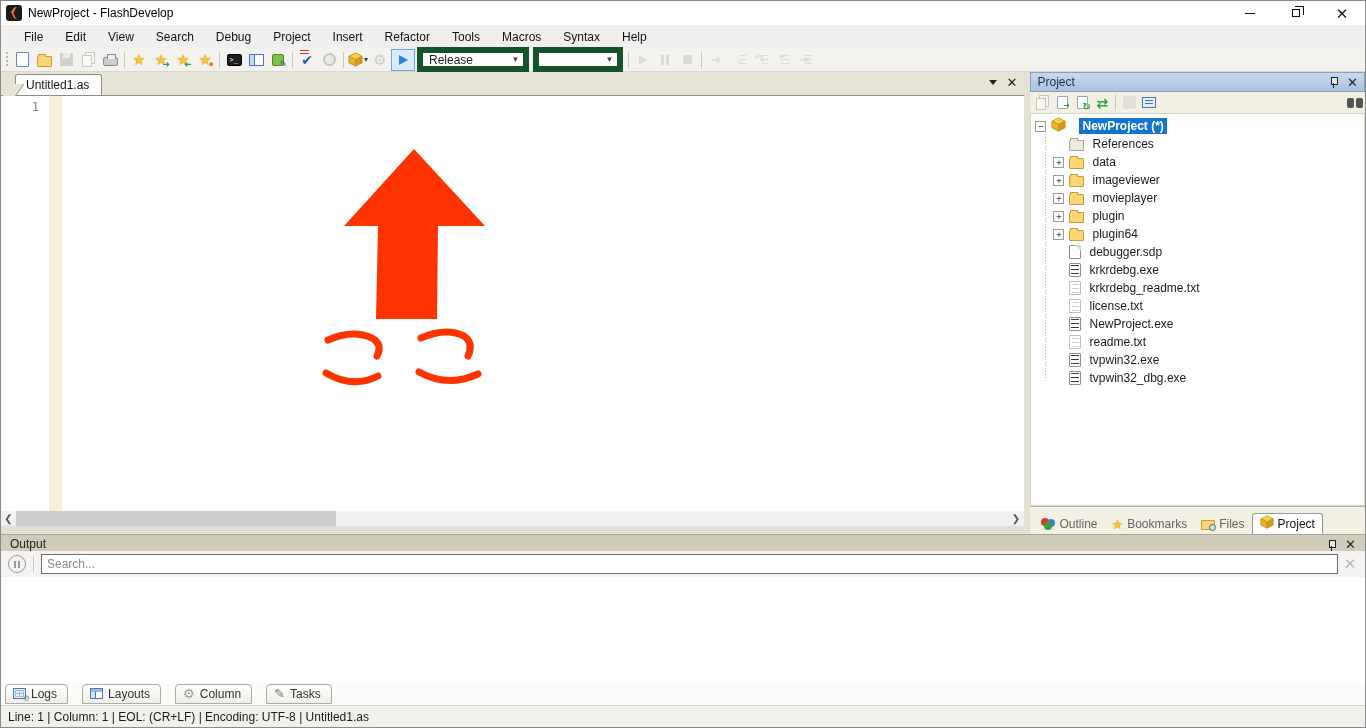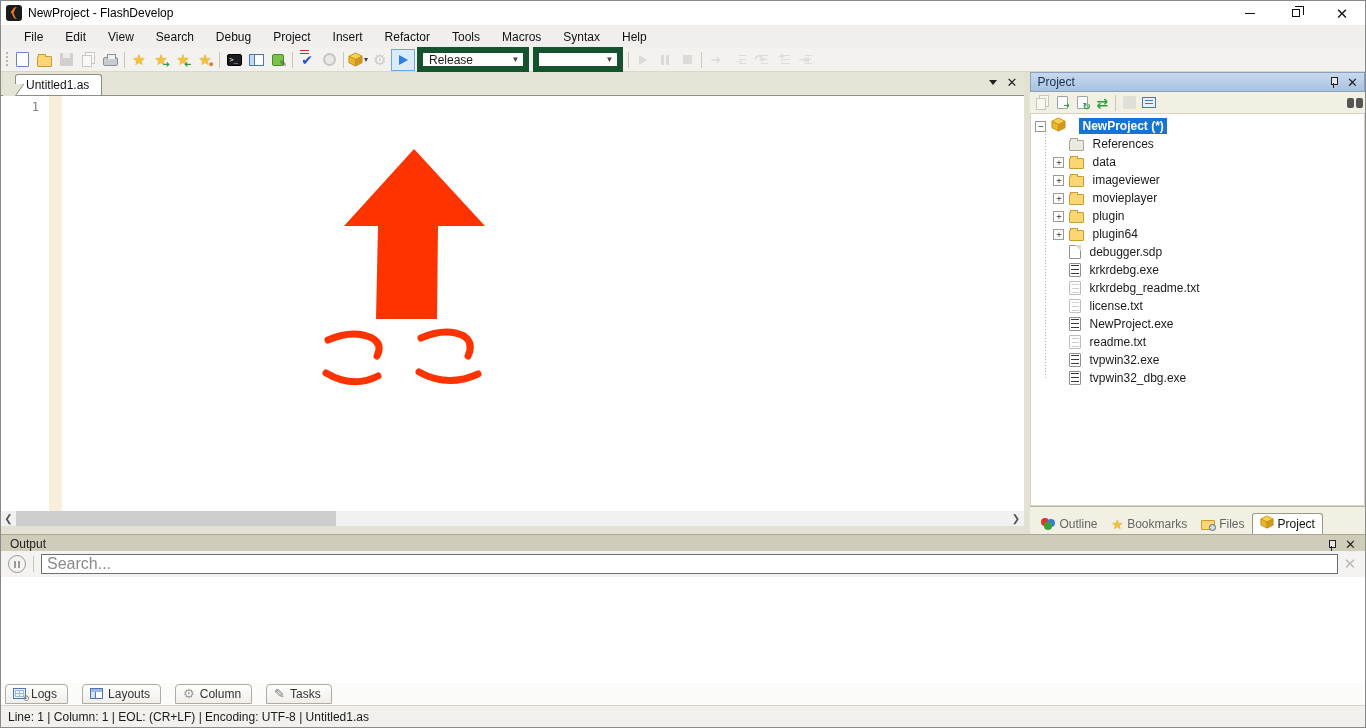--- a/index.html
+++ b/index.html
@@ -149,21 +149,21 @@
   .ic-folder-find { width:14px; height:10px; background:#fcd574; border:1px solid #c89b33; border-radius:1px; position:relative; margin-top:2px; }
   .ic-folder-find::after { content:""; position:absolute; right:-2px; bottom:-2px; width:5px; height:5px; border:1.5px solid #566; border-radius:50%; background:#cfe0f5; }
 
   
   .output { flex:0 0 auto; display:flex; flex-direction:column; background:#fff; }
   .out-header { height:17px; background:#d0ccba; border-top:1px solid #a9a695; display:flex; align-items:flex-end; padding:0 9px; }
   .out-header .ph-title { flex:1; color:#222; }
   .out-toolbar { height:26px; display:flex; align-items:center; background:#f4f3f1; padding:0 3px; }
   .pause-btn { width:18px; height:18px; border:1px solid #9a9a9a; border-radius:50%; display:flex; align-items:center; justify-content:center; gap:1.5px; margin:0 4px; }
   .pause-btn i { width:2px; height:7px; background:#9a9a9a; }
-  .search-input { flex:1; height:20px; border:1px solid #6e6e6e; padding:0 5px; font-family:inherit; font-size:16px; color:#111; margin-left:4px; background:#fff; }
+  .search-input { flex:1; height:20px; border:1px solid #6e6e6e; padding:0 5px; font-family:inherit; font-size:12px; color:#111; margin-left:4px; background:#fff; }
   .search-input::placeholder { color:#8a8a8a; }
   .clear-x { width:24px; height:20px; display:flex; align-items:center; justify-content:center; color:#b9b9b9; font-size:15px; font-weight:bold; }
   .out-content { height:106px; background:#fff; }
   .out-tabrow { height:22px; background:#fbfbfa; display:flex; align-items:center; gap:14px; padding-left:4px; }
   .out-tab { display:flex; align-items:center; gap:5px; border:1px solid #aeaca2; border-radius:4px 4px 0 0; background:linear-gradient(#fefefe,#efeeea); padding:2px 10px 3px 7px; color:#333; height:20px; }
   .ic-logs { width:13px; height:11px; border:1px solid #4a76b8; background:#eef3fa; position:relative; }
   .ic-logs::before { content:""; position:absolute; inset:1px;
      background:repeating-linear-gradient(to bottom,#9db8dd 0 1px,transparent 1px 3px),repeating-linear-gradient(to right,#9db8dd 0 1px,transparent 1px 4px); }
   .ic-logs::after { content:"⚙"; position:absolute; right:-5px; bottom:-5px; font-size:8px; color:#8a8a8a; }
   .ic-layouts { width:13px; height:11px; border:1px solid #4a76b8; background:#fff; position:relative; }

